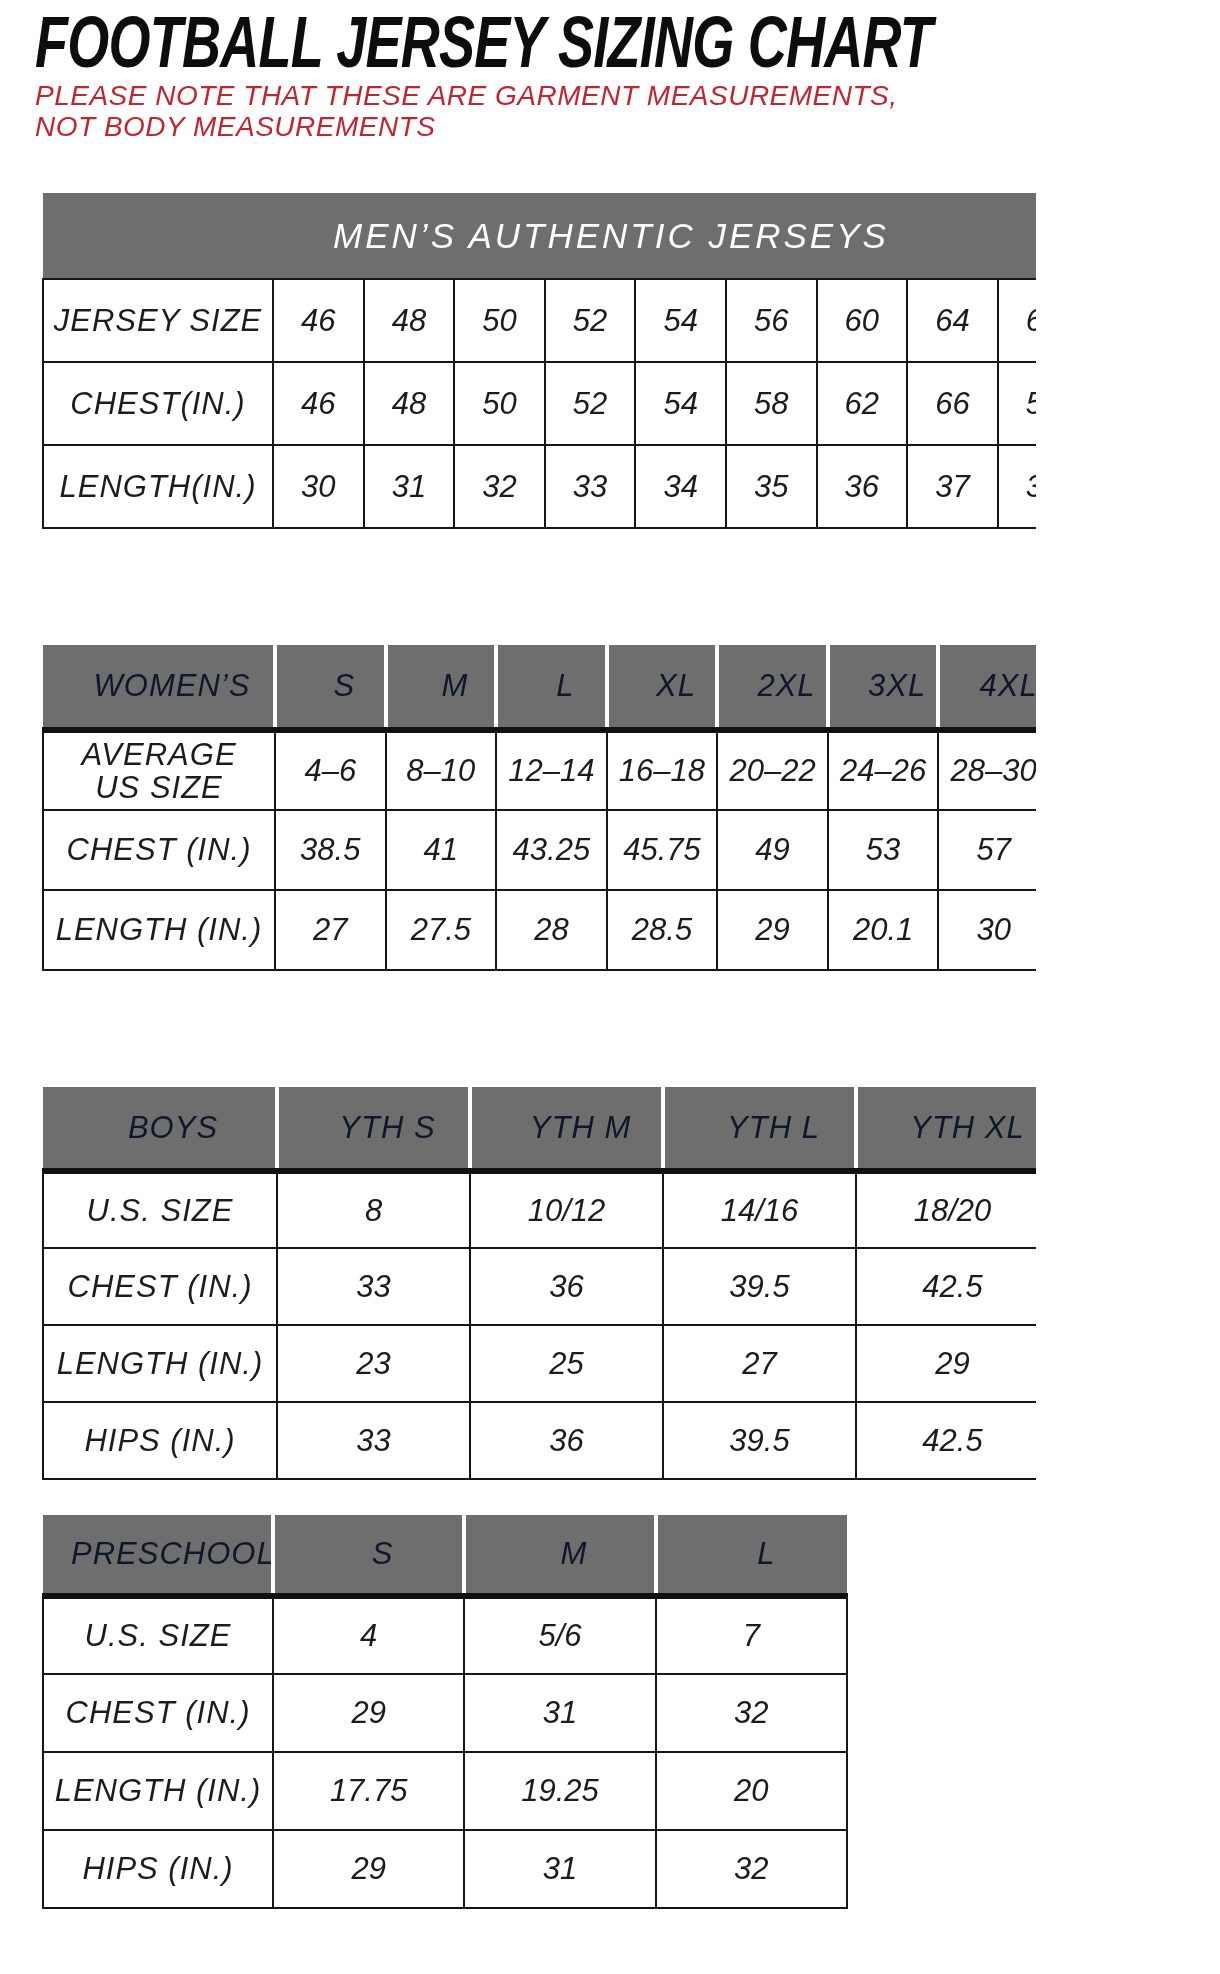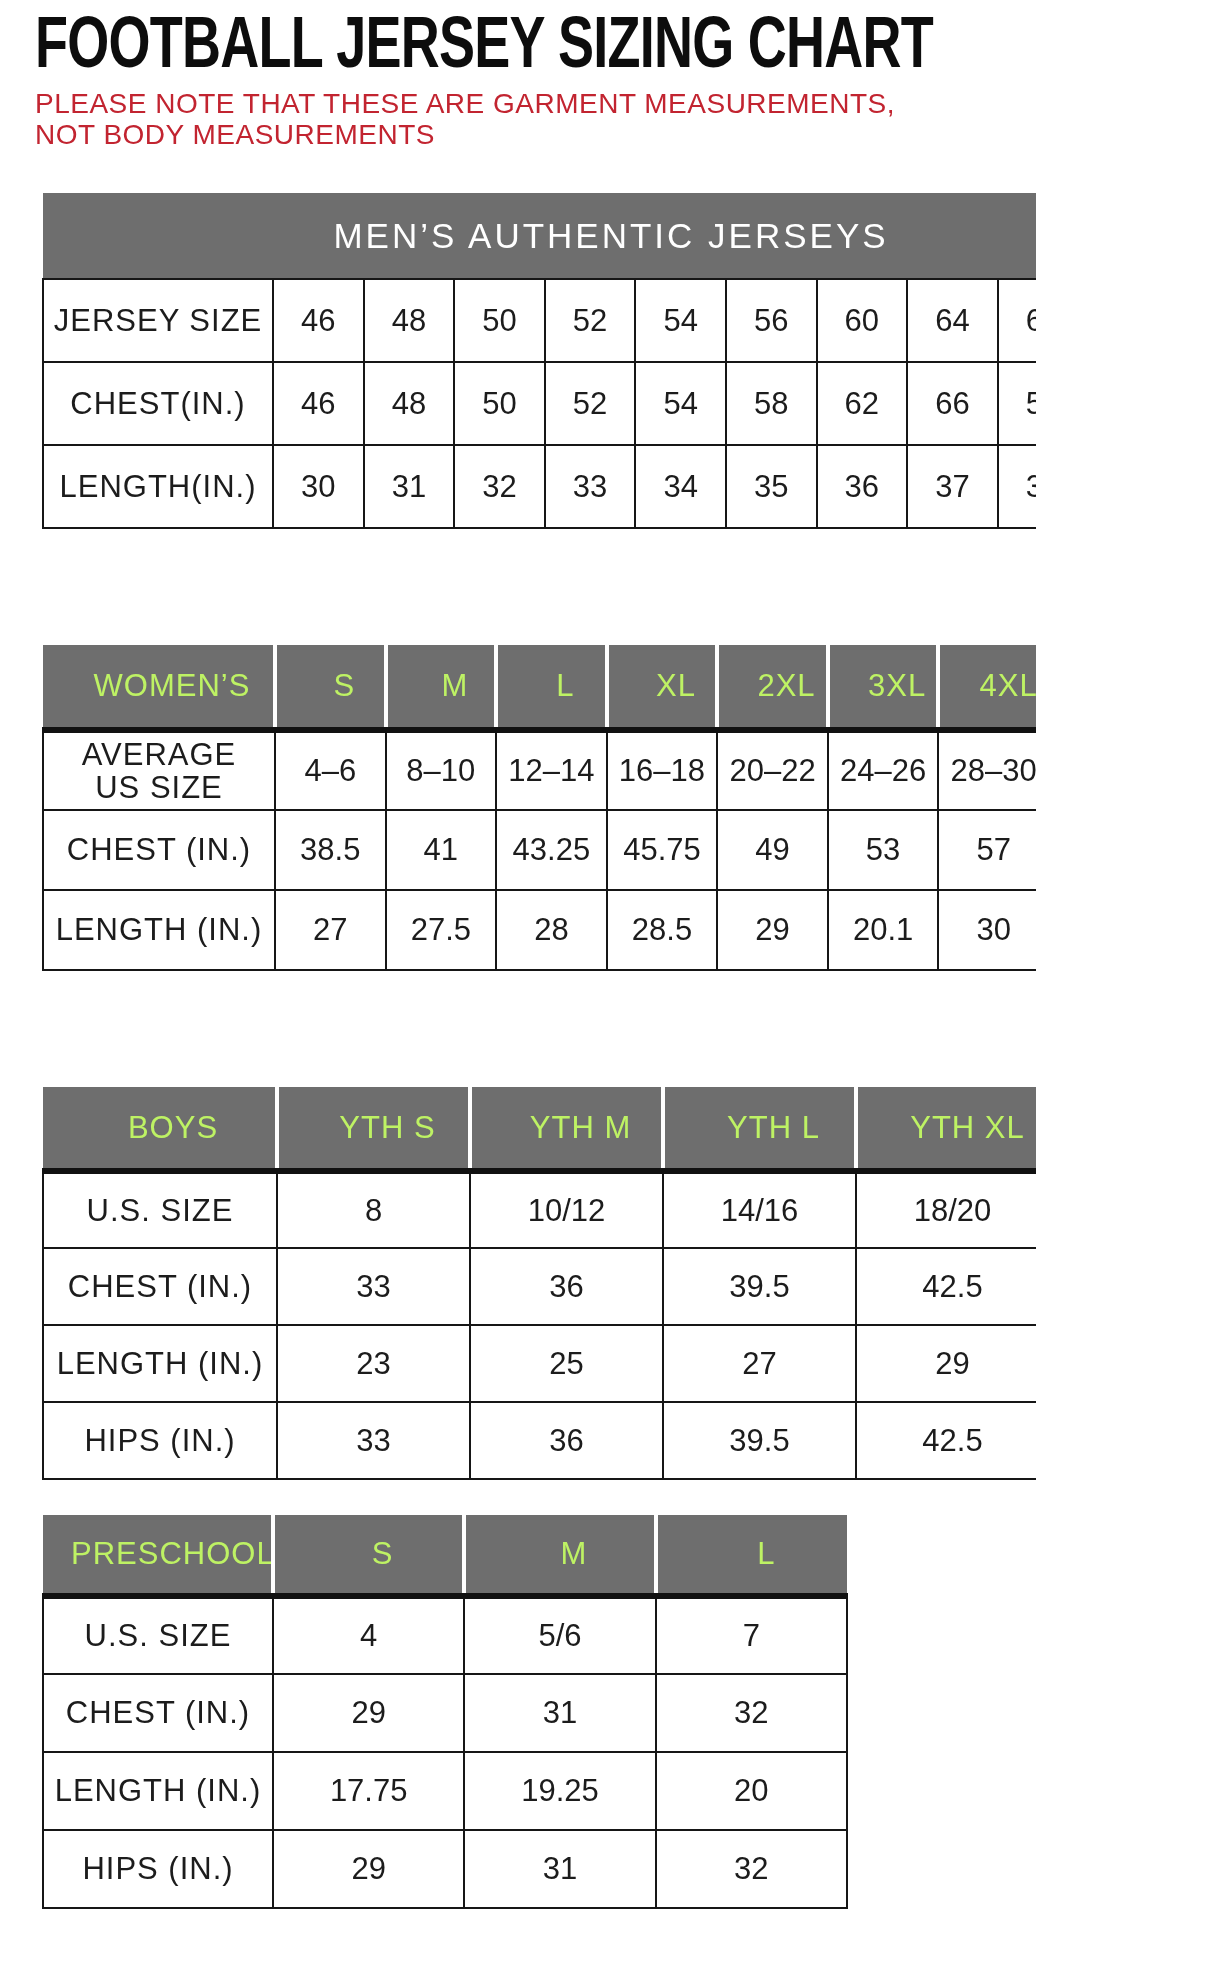--- a/index.html
+++ b/index.html
@@ -5,20 +5,21 @@
   * { margin: 0; padding: 0; box-sizing: border-box; }
   html, body { background: #ffffff; }
   body { font-family: "Liberation Sans", sans-serif; }
 
   .page {
     position: relative;
     width: 1036px;
     height: 1974px;
     background: #ffffff;
     overflow: hidden;
+    font-style: italic;
   }
 
   .page-title {
     position: absolute;
     left: 35px;
     top: 8px;
     font-weight: 700;
     font-size: 72px;
     line-height: 68px;
     color: #0d0d0d;
@@ -30,21 +31,20 @@
 
   .note {
     position: absolute;
     left: 35px;
     top: 80px;
     width: 890px;
     font-size: 28px;
     line-height: 31px;
     letter-spacing: 0.5px;
     color: #c22430;
-    margin-top: 8px;
   }
 
   .footer-note {
     position: absolute;
     left: 35px;
     top: 1925px;
     width: 1170px;
     font-size: 28px;
     line-height: 32px;
     letter-spacing: 0.2px;
@@ -73,21 +73,21 @@
     font-size: 35px;
     letter-spacing: 3px;
     height: 86px;
     border: none;
     border-bottom: 2px solid #161616;
   }
 
   
   tr.gray-header th {
     background: #6e6e6e;
-    color: #bef264;
+    color: #0f172a;
     font-weight: 400;
     font-size: 31px;
     letter-spacing: 1px;
     border-left: 4px solid #ffffff;
     border-right: 4px solid #ffffff;
     border-top: none;
     border-bottom: 6px solid #111111;
     padding-left: 28px;
   }
   tr.gray-header th:first-child { border-left: none; }

